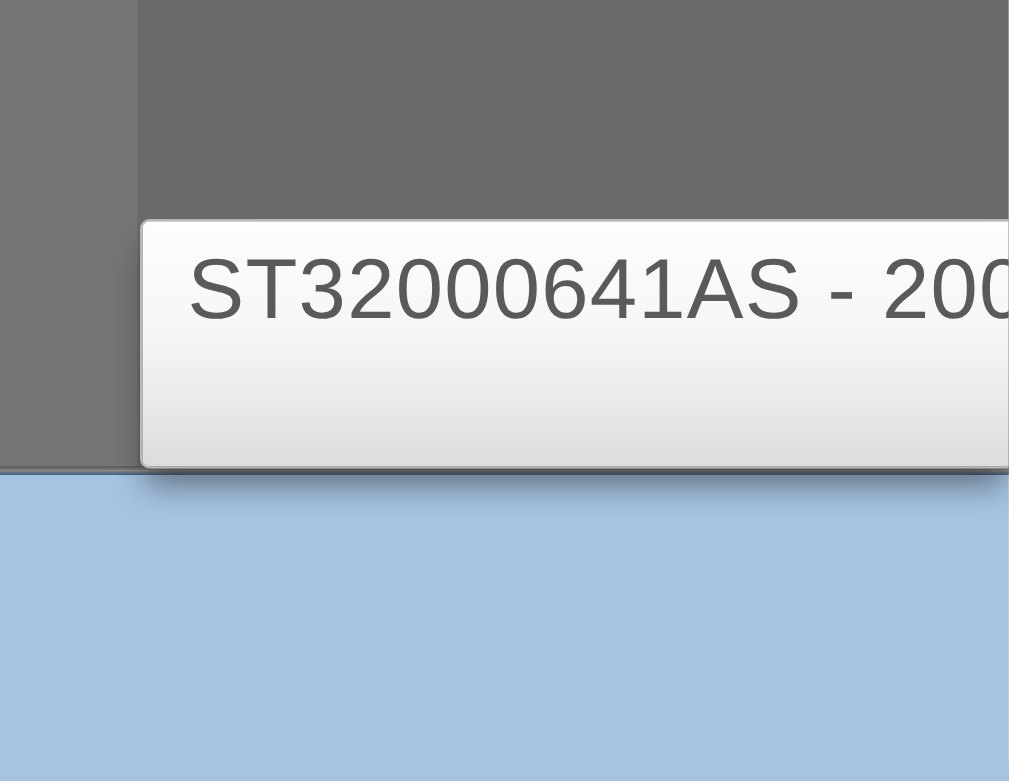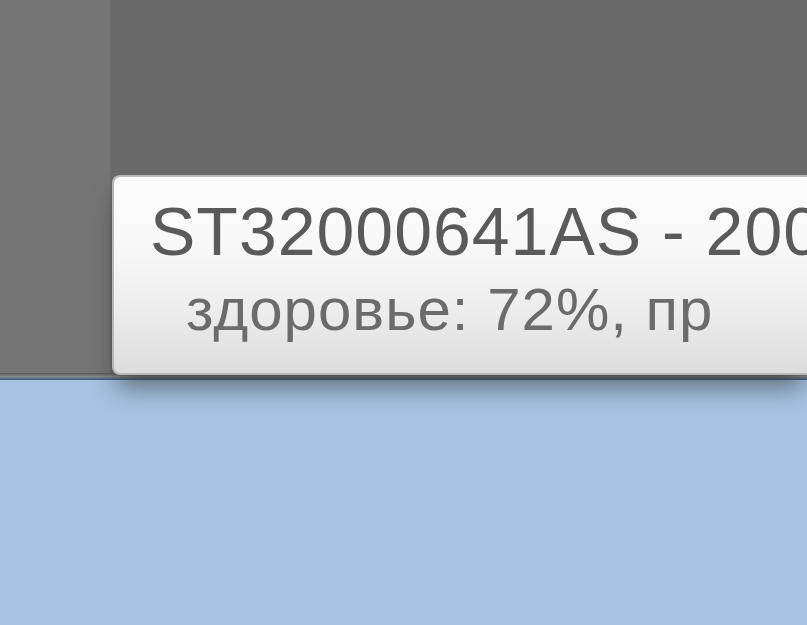--- a/index.html
+++ b/index.html
@@ -80,19 +80,13 @@
 </head>
 <body>
 
 <div class="bg-top"></div>
 <div class="bg-top-left"></div>
 <div class="bg-bottom"></div>
 <div class="bg-bottom-border"></div>
 
 <div class="tooltip">
   <div class="tooltip-title">ST32000641AS - 2000</div>
-  <div class="tooltip-sub">
-    <span>здоровье:</span>
-    <span>72%,</span>
-    <span> </span>
-    <span>пр</span>
-  </div>
 </div>
 
 </body></html>

